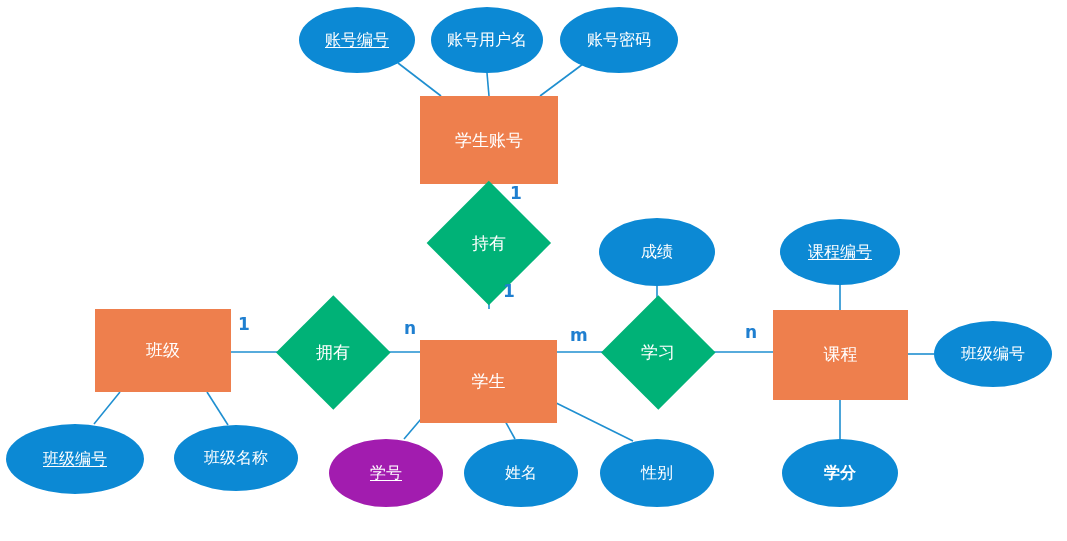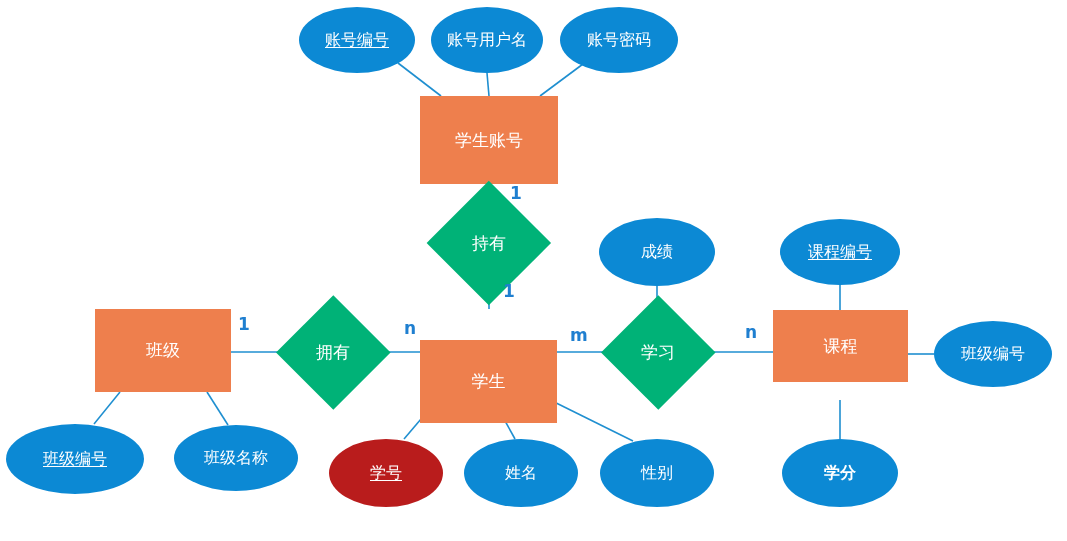--- a/index.html
+++ b/index.html
@@ -116,39 +116,39 @@
   <div id="nodes-layer">
       <div class="node entity" style="left: 420px; top: 96px; width: 138px; height: 88px; background: rgb(238, 127, 77);">
         <span>学生账号</span>
       </div>
       <div class="node entity" style="left: 95px; top: 309px; width: 136px; height: 83px; background: rgb(238, 127, 77);">
         <span>班级</span>
       </div>
       <div class="node entity" style="left: 420px; top: 309px; width: 137px; height: 83px; background: rgb(238, 127, 77); margin-top: 31px;">
         <span>学生</span>
       </div>
-      <div class="node entity" style="left: 773px; top: 310px; width: 135px; height: 72px; background: rgb(238, 127, 77);">
+      <div class="node entity" style="left: 773px; top: 310px; width: 135px; height: 90px; background: rgb(238, 127, 77); font-family: Liberation Serif, serif;">
         <span>课程</span>
       </div>
       <div class="node attribute" style="left: 299px; top: 7px; width: 116px; height: 66px; background: rgb(12, 137, 212);">
         <span class="pk">账号编号</span>
       </div>
       <div class="node attribute" style="left: 431px; top: 7px; width: 112px; height: 66px; background: rgb(12, 137, 212); font-family: Liberation Serif, serif;">
         <span>账号用户名</span>
       </div>
       <div class="node attribute" style="left: 560px; top: 7px; width: 118px; height: 66px; background: rgb(12, 137, 212);">
         <span>账号密码</span>
       </div>
       <div class="node attribute" style="left: 6px; top: 424px; width: 138px; height: 70px; background: rgb(12, 137, 212);">
         <span class="pk">班级编号</span>
       </div>
       <div class="node attribute" style="left: 174px; top: 425px; width: 124px; height: 66px; background: rgb(12, 137, 212);">
         <span>班级名称</span>
       </div>
-      <div class="node attribute" style="left: 329px; top: 439px; width: 114px; height: 68px; background: #b91c1c;">
+      <div class="node attribute" style="left: 329px; top: 439px; width: 114px; height: 68px; background: #a21caf;">
         <span class="pk">学号</span>
       </div>
       <div class="node attribute" style="left: 464px; top: 439px; width: 114px; height: 68px; background: rgb(12, 137, 212);">
         <span>姓名</span>
       </div>
       <div class="node attribute" style="left: 600px; top: 439px; width: 114px; height: 68px; background: rgb(12, 137, 212);">
         <span>性别</span>
       </div>
       <div class="node attribute" style="left: 599px; top: 218px; width: 116px; height: 68px; background: rgb(12, 137, 212);">
         <span>成绩</span>

